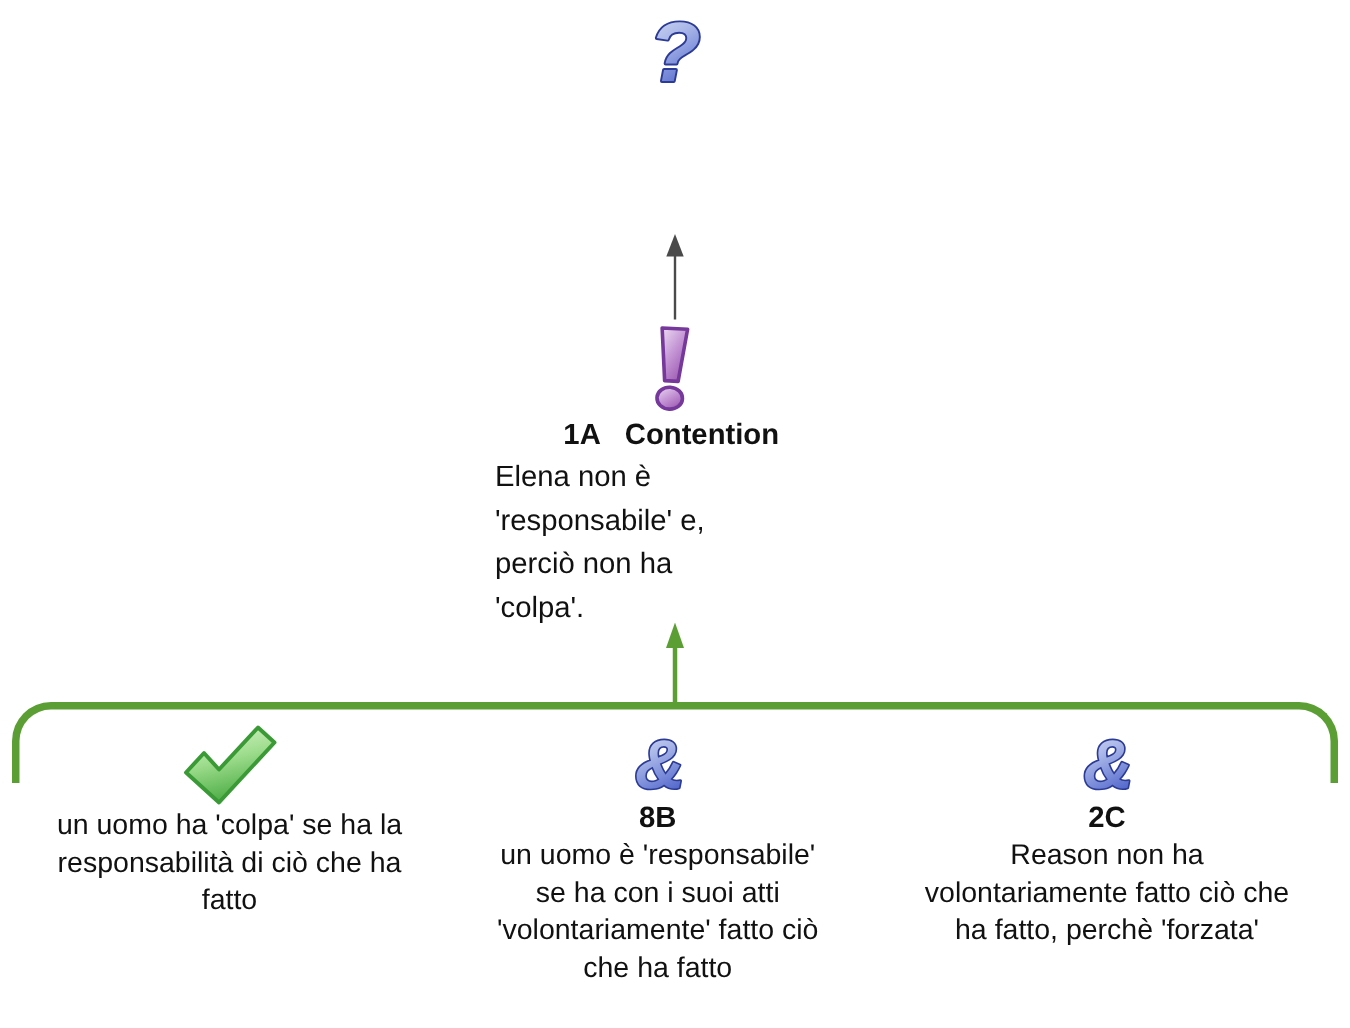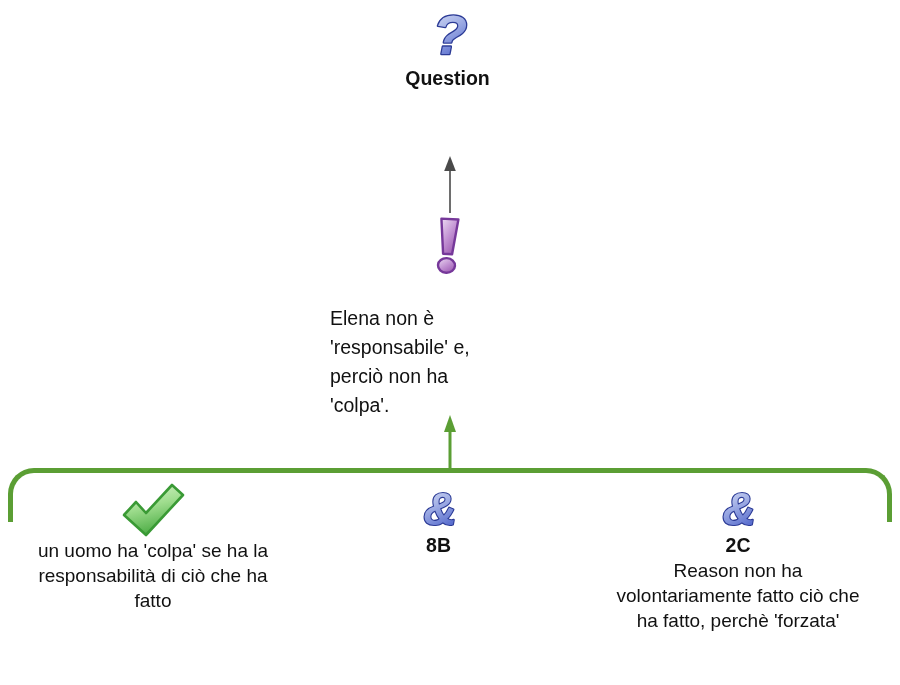--- a/index.html
+++ b/index.html
@@ -44,34 +44,36 @@
         <stop offset="0.55" stop-color="#c190d2"></stop>
         <stop offset="1" stop-color="#9c59b0"></stop>
       </linearGradient>
     </defs>
   </svg>
 
   <div class="node abs" style="left:290px; top:5px; width:315px;">
     <svg class="icon-wrap" width="54" height="60" viewBox="0 0 54 60">
       <text x="29" y="49" text-anchor="middle" font-size="56" font-weight="bold" font-style="italic" fill="url(#gradBlue)" stroke="#2c3b96" stroke-width="2.6" paint-order="stroke" stroke-linejoin="round">?</text>
     </svg>
-    <div class="node-label">Question</div>
   </div>
 
   <svg class="abs" style="left:441px; top:156px;" width="18" height="58" viewBox="0 0 18 58">
     <line x1="9" y1="57" x2="9" y2="13" stroke="#4a4a4a" stroke-width="1.6"></line>
     <polygon points="9,0 3.2,15 14.8,15" fill="#4a4a4a"></polygon>
   </svg>
 
   <svg class="abs" style="left:431px; top:216px;" width="34" height="60" viewBox="0 0 34 60">
     <g transform="rotate(3 17 30)">
       <path d="M9 3 L26 3 L21.5 38 L12.5 38 Z" fill="url(#gradPurple)" stroke="#76389a" stroke-width="2.4" stroke-linejoin="round"></path>
       <ellipse cx="16.5" cy="49.5" rx="8.5" ry="7.3" fill="url(#gradPurple)" stroke="#76389a" stroke-width="2.4"></ellipse>
     </g>
   </svg>
+  <div class="node-label abs" style="left:290px; top:277px; width:315px; text-align:center;">
+    <span>1A</span><span class="type-label">Contention</span>
+  </div>
   <div class="node-text abs" style="left:330px; top:304px; width:236px; text-align:left;">Elena non è
 'responsabile' e,
 perciò non ha
 'colpa'.</div>
 
   <svg class="abs" style="left:441px; top:415px;" width="18" height="55" viewBox="0 0 18 55">
     <line x1="9" y1="55" x2="9" y2="14" stroke="#5b9e34" stroke-width="3"></line>
     <polygon points="9,0 3,17 15,17" fill="#5b9e34"></polygon>
   </svg>
 
@@ -86,20 +88,24 @@
 fatto</div>
   </div>
 
   <div class="node abs" style="left:296px; top:484px; width:285px;">
     <svg class="icon-wrap" width="46" height="48" viewBox="0 0 46 48">
       <text x="24" y="41" text-anchor="middle" font-size="46" font-weight="bold" font-style="italic" fill="url(#gradBlue)" stroke="#2c3b96" stroke-width="2.2" paint-order="stroke" stroke-linejoin="round">&amp;</text>
     </svg>
     <div class="node-label">
       <span>8B</span><span class="type-label"></span>
     </div>
+    <div class="reason-text">un uomo è 'responsabile'
+se ha con i suoi atti
+'volontariamente' fatto ciò
+che ha fatto</div>
   </div>
 
   <div class="node abs" style="left:588px; top:484px; width:300px;">
     <svg class="icon-wrap" width="46" height="48" viewBox="0 0 46 48">
       <text x="24" y="41" text-anchor="middle" font-size="46" font-weight="bold" font-style="italic" fill="url(#gradBlue)" stroke="#2c3b96" stroke-width="2.2" paint-order="stroke" stroke-linejoin="round">&amp;</text>
     </svg>
     <div class="node-label">
       <span>2C</span><span class="type-label"></span>
     </div>
     <div class="reason-text">Reason non ha

